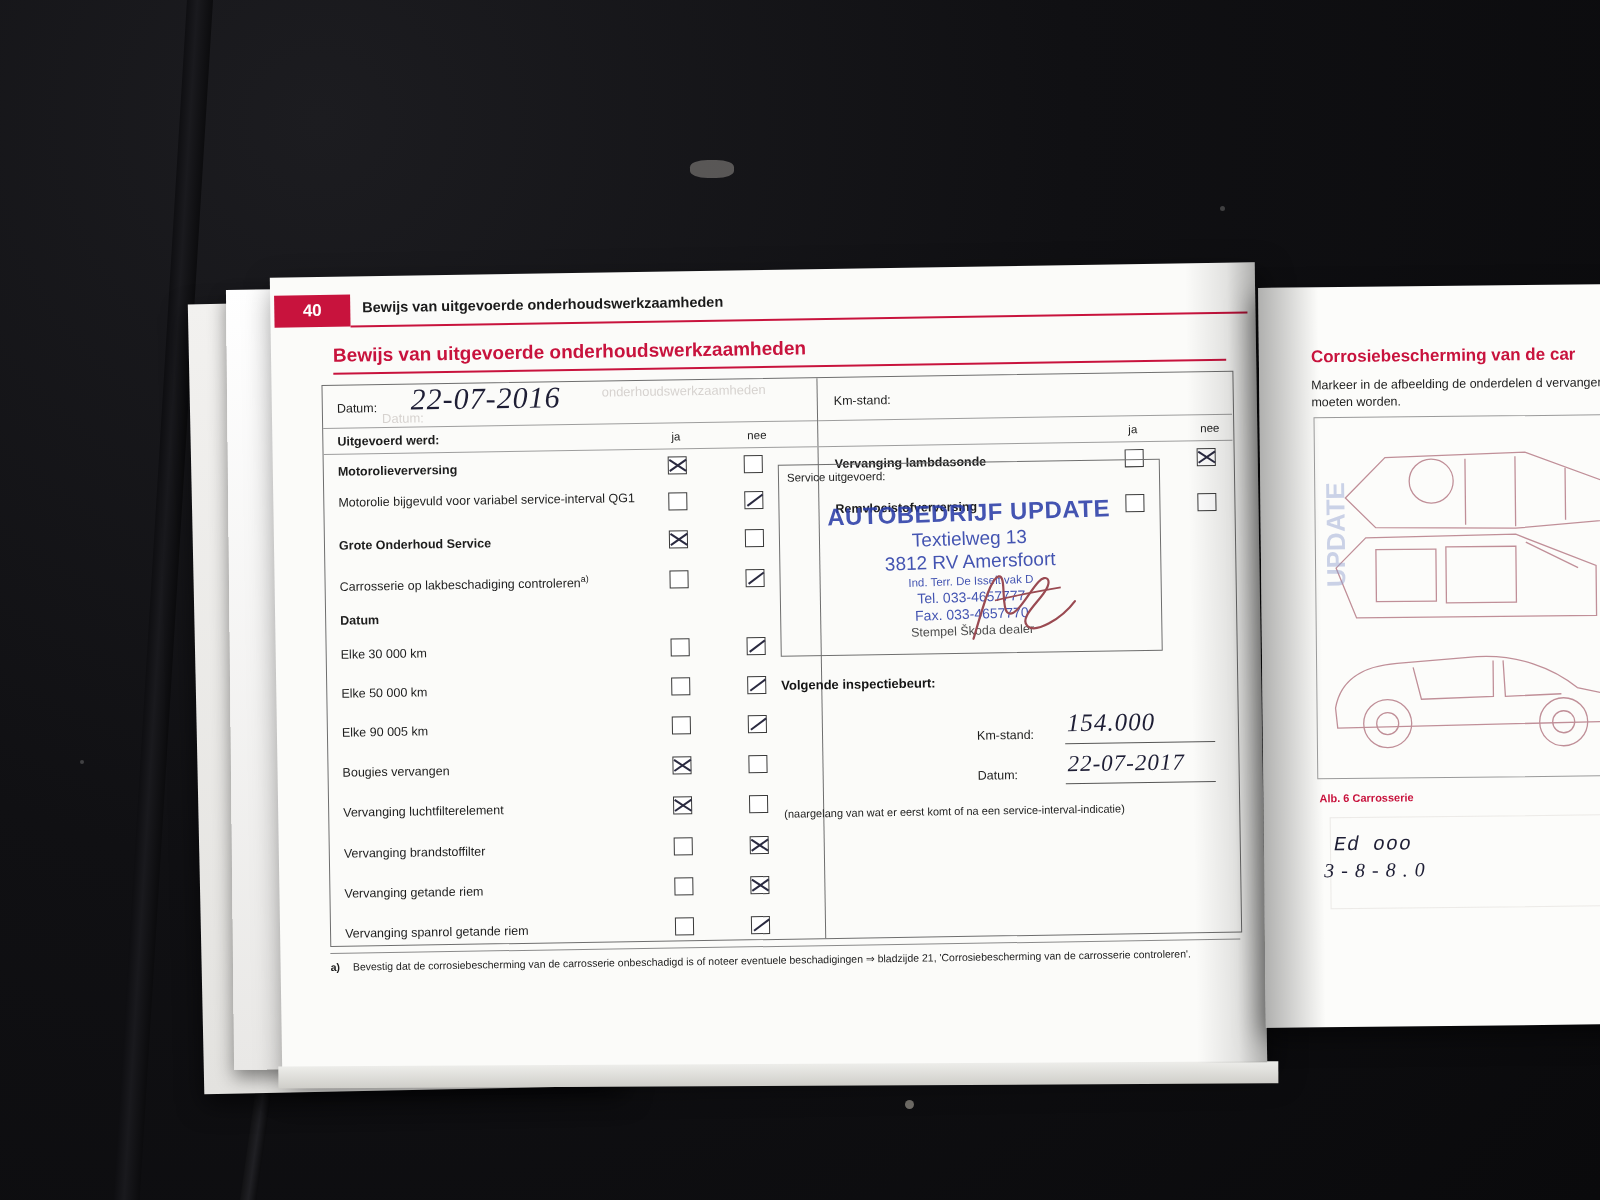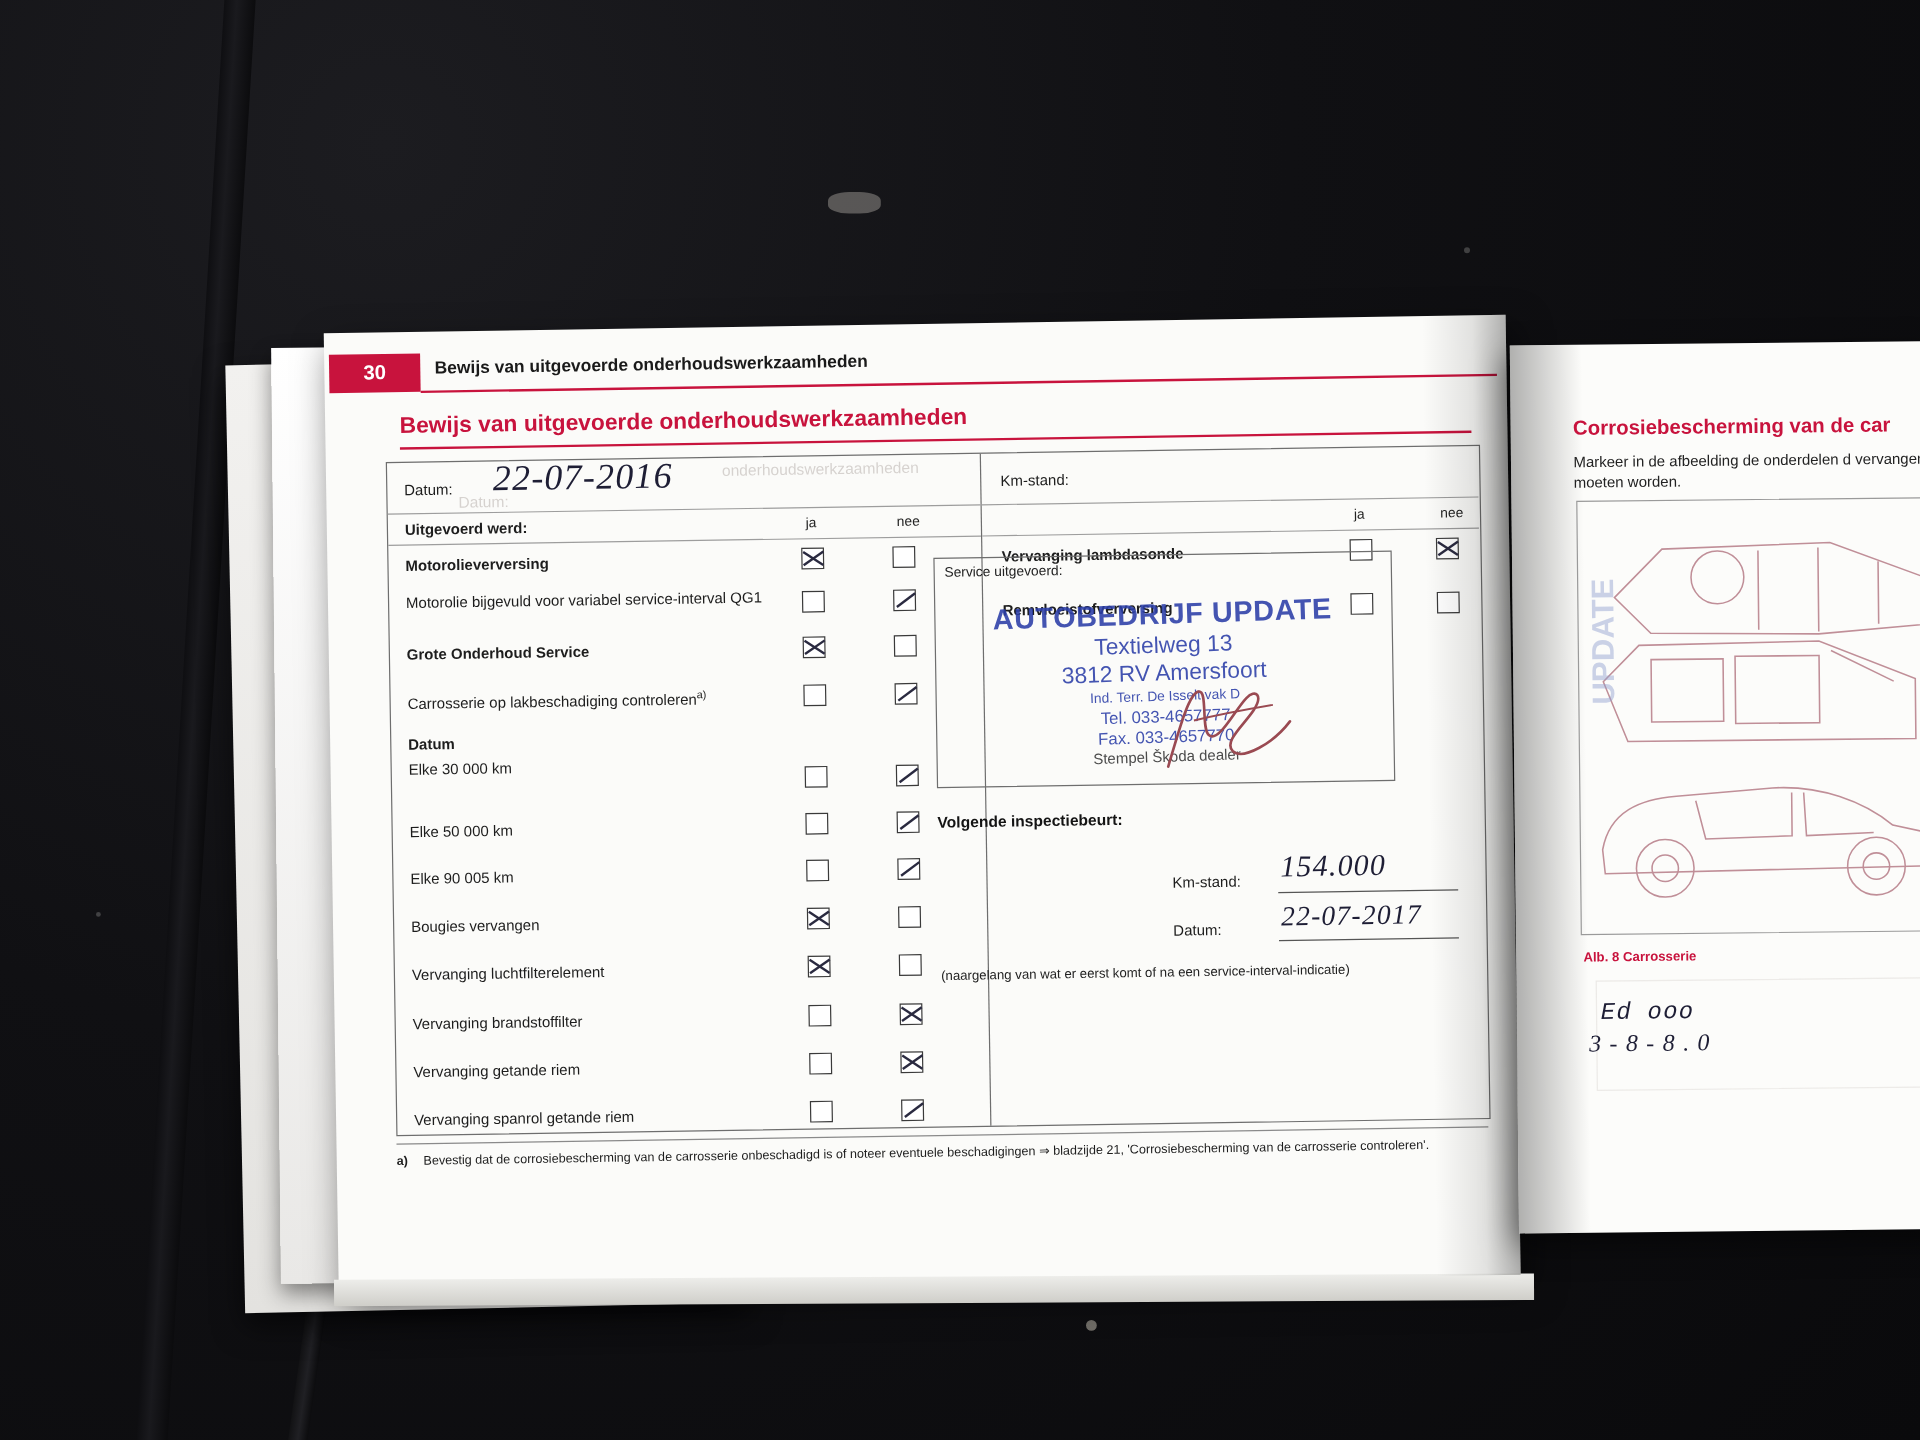--- a/index.html
+++ b/index.html
@@ -198,21 +198,21 @@
 </div>
 <div class="underpage2"></div>
 
 <div class="page">
 
   <div class="ghost" style="left:330px;top:112px;">onderhoudswerkzaamheden</div>
   <div class="ghost" style="left:110px;top:135px;">Datum:</div>
 
   <div class="hdr">
     <div class="tab">
-      <span>30</span>
+      <span>40</span>
     </div>
     <div class="hline"></div>
     <div class="htxt">Bewijs van uitgevoerde onderhoudswerkzaamheden</div>
   </div>
 
   <div class="ptitle">Bewijs van uitgevoerde onderhoudswerkzaamheden</div>
   <div class="ptitle-rule"></div>
 
   <div class="table">
     <div class="vdiv"></div>
@@ -239,21 +239,21 @@
       <div class="cell-label b" style="left:14px;top:153px;">Grote Onderhoud Service</div>
       <div class="box x" style="left:344px;top:150px;"></div>
       <div class="box" style="left:420px;top:150px;"></div>
 
       <div class="cell-label" style="left:14px;top:192px;"><span>Carrosserie op lakbeschadiging controleren</span><span class="sup" style="font-size:9px;vertical-align:super;">a)</span></div>
       <div class="box" style="left:344px;top:190px;"></div>
       <div class="box half" style="left:420px;top:190px;"></div>
 
       <div class="cell-label b" style="left:14px;top:228px;">Datum</div>
 
-      <div class="cell-label" style="left:14px;top:249px;">Elke 30 000 km</div>
+      <div class="cell-label" style="left:14px;top:262px;">Elke 30 000 km</div>
       <div class="box" style="left:344px;top:258px;"></div>
       <div class="box half" style="left:420px;top:258px;"></div>
 
       <div class="cell-label" style="left:14px;top:301px;">Elke 50 000 km</div>
       <div class="box" style="left:344px;top:297px;"></div>
       <div class="box half" style="left:420px;top:297px;"></div>
 
       <div class="cell-label" style="left:14px;top:340px;">Elke 90 005 km</div>
       <div class="box" style="left:344px;top:336px;"></div>
       <div class="box half" style="left:420px;top:336px;"></div>
@@ -352,17 +352,17 @@
         <path d="M18,290 C24,258 50,248 80,246 L160,240 C200,238 236,252 260,272 L296,280 L300,306 L20,310 Z"></path>
         <circle cx="70" cy="306" r="24"></circle>
           <circle cx="70" cy="306" r="11"></circle>
         <circle cx="246" cy="306" r="24"></circle>
           <circle cx="246" cy="306" r="11"></circle>
         <path d="M96,250 L104,282 L176,280 L176,244 M186,244 L188,280 L244,278"></path>
       </g>
     </svg>
   </div>
   <div class="rstamp">UPDATE</div>
-  <div class="rcap">Alb. 8  Carrosserie</div>
+  <div class="rcap">Alb. 6  Carrosserie</div>
   <div class="rghost"></div>
   <div class="hand rhand1">Ed ooo</div>
   <div class="hand rhand2">3 - 8 - 8 . 0</div>
 </div>
 
 </body></html>

